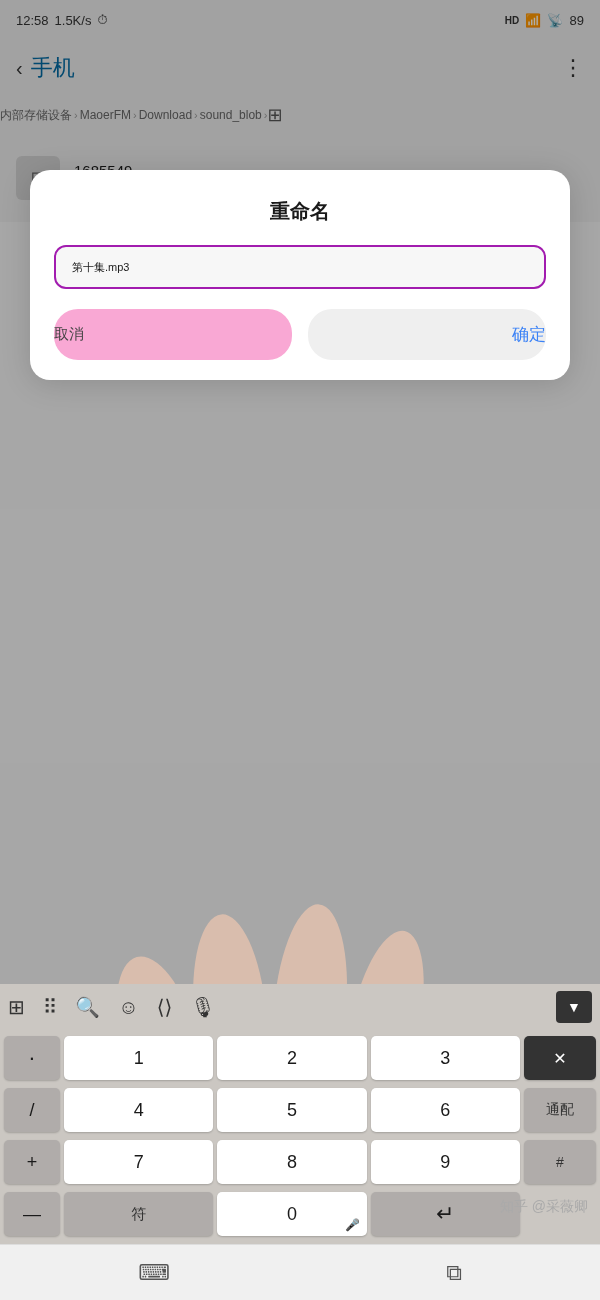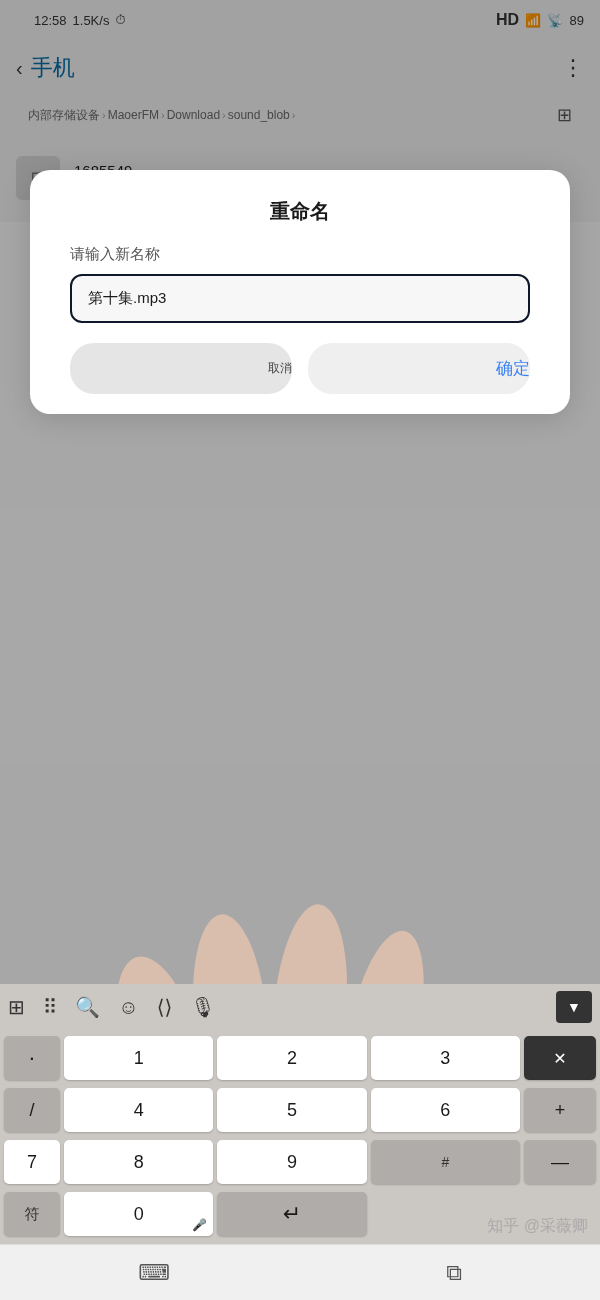--- a/index.html
+++ b/index.html
@@ -17,44 +17,43 @@
     .status-bar {
       background: #e8e8e8;
       height: 40px;
       display: flex;
       align-items: center;
       justify-content: space-between;
       padding: 0 16px;
       font-size: 13px;
       color: #333;
     }
-    .status-left { display: flex; align-items: center; gap: 6px; margin-left: 18px; }
+    .status-left { display: flex; align-items: center; gap: 6px; }
     .status-right { display: flex; align-items: center; gap: 6px; }
 
     
     .nav-bar {
       background: #e8e8e8;
       height: 56px;
       display: flex;
       align-items: center;
       padding: 0 16px;
       justify-content: space-between;
     }
     .nav-left { display: flex; align-items: center; gap: 8px; cursor: pointer; }
     .nav-title { font-size: 22px; font-weight: 500; color: #0369a1; }
     .nav-back-icon { font-size: 20px; color: #333; }
     .nav-more { font-size: 22px; color: #333; cursor: pointer; }
 
     
     .breadcrumb {
       background: #e8e8e8;
-      padding: 8px 28px;
-      display: flex;
-      align-items: center;
-      justify-content: space-between;
+      padding: 8px 0;
+      display: flex;
+      align-items: center;
     }
     .breadcrumb-text { font-size: 12px; color: #666; display: flex; align-items: center; gap: 2px; }
     .breadcrumb-text span { color: #666; }
     .breadcrumb-text .sep { color: #999; font-size: 11px; }
     .grid-icon { font-size: 18px; color: #555; cursor: pointer; }
 
     
     .file-area {
       background: #e8e8e8;
       padding: 12px 16px;
@@ -92,60 +91,60 @@
       display: flex;
       align-items: flex-start;
       justify-content: center;
       padding-top: 170px;
     }
 
     .dialog {
       background: #fff;
       border-radius: 20px;
       width: 540px;
-      padding: 28px 40px 20px;
+      padding: 28px 24px 20px;
       box-shadow: 0 4px 30px rgba(0,0,0,0.15);
     }
     .dialog-title {
       text-align: center;
       font-size: 20px;
       font-weight: 600;
       color: #1a1a1a;
       margin-bottom: 20px;
     }
     .dialog-label {
       font-size: 15px;
       color: #555;
       margin-bottom: 10px;
     }
     .dialog-input {
       width: 100%;
-      border: 2px solid #0f172a;
+      border: 2px solid #a21caf;
       border-radius: 12px;
       padding: 14px 16px;
-      font-size: 15px;
+      font-size: 11px;
       color: #1a1a1a;
       background: #f7f7f7;
       outline: none;
       margin-bottom: 20px;
     }
     .dialog-buttons {
       display: flex;
       gap: 16px;
     }
     .btn-cancel {
       flex: 1;
-      background: #e5e5e5;
+      background: #f9a8d4;
       border: none;
       border-radius: 24px;
       padding: 14px 0;
-      font-size: 12px;
+      font-size: 15px;
       color: #444;
       cursor: pointer;
-      text-align: right;
+      text-align: left;
     }
     .btn-confirm {
       flex: 1;
       background: #efefef;
       border: none;
       border-radius: 24px;
       padding: 14px 0;
       font-size: 17px;
       color: #3b82f6;
       cursor: pointer;
@@ -253,38 +252,38 @@
     }
     .bottom-icon {
       font-size: 22px;
       color: #555;
       cursor: pointer;
     }
 
     
     .watermark {
       position: absolute;
-      bottom: 63px;
+      bottom: 84px;
       right: 12px;
-      font-size: 16px;
+      font-size: 14px;
       color: #aaa;
       z-index: 10;
     }
   </style>
 </head>
 <body>
 
 <div class="status-bar">
   <div class="status-left">
     <span>12:58</span>
     <span>1.5K/s</span>
     <span>⏱</span>
   </div>
   <div class="status-right">
-    <span style="font-size:16px;font-weight:bold;">HD</span>
+    <span style="font-size:10px;font-weight:bold;">HD</span>
     <span>📶</span>
     <span>📡</span>
     <span>89</span>
   </div>
 </div>
 
 <div class="nav-bar">
   <div class="nav-left">
     <span class="nav-back-icon">‹</span>
     <span class="nav-title">手机</span>
@@ -314,21 +313,20 @@
     <div class="file-info">
       <span class="file-name">1685549</span>
       <span class="file-meta">7.91 MB  |  2020/2/12 11:41</span>
     </div>
   </div>
 </div>
 
 <div class="dialog-overlay">
   <div class="dialog">
     <div class="dialog-title">重命名</div>
-    <div class="dialog-label">请输入新名称</div>
     <input class="dialog-input" type="text" value="第十集.mp3" style="">
     <div class="dialog-buttons">
       <button class="btn-cancel">取消</button>
       <button class="btn-confirm">确定</button>
     </div>
   </div>
 </div>
 
 <div class="hand-image-area">
   <svg width="600" height="380" viewBox="0 0 600 380" xmlns="http://www.w3.org/2000/svg" opacity="0.85">
@@ -384,20 +382,21 @@
     <div class="kb-key kb-key-dark" style="font-size:22px;">·</div>
     <div class="kb-key">1</div>
     <div class="kb-key">2</div>
     <div class="kb-key">3</div>
     <div class="kb-key kb-key-red" style="font-size:16px;">✕</div>
 
     <div class="kb-key kb-key-dark">/</div>
     <div class="kb-key">4</div>
     <div class="kb-key">5</div>
     <div class="kb-key">6</div>
+    <div class="kb-key kb-key-dark kb-key-special">通配</div>
 
     <div class="kb-key kb-key-dark">+</div>
     <div class="kb-key">7</div>
     <div class="kb-key">8</div>
     <div class="kb-key">9</div>
     <div class="kb-key kb-key-dark kb-key-special">#</div>
 
     <div class="kb-key kb-key-dark">—</div>
     <div class="kb-key kb-key-dark kb-key-special" style="font-size:15px;">符</div>
     <div class="kb-key" style="grid-column:span 1;position:relative;">

